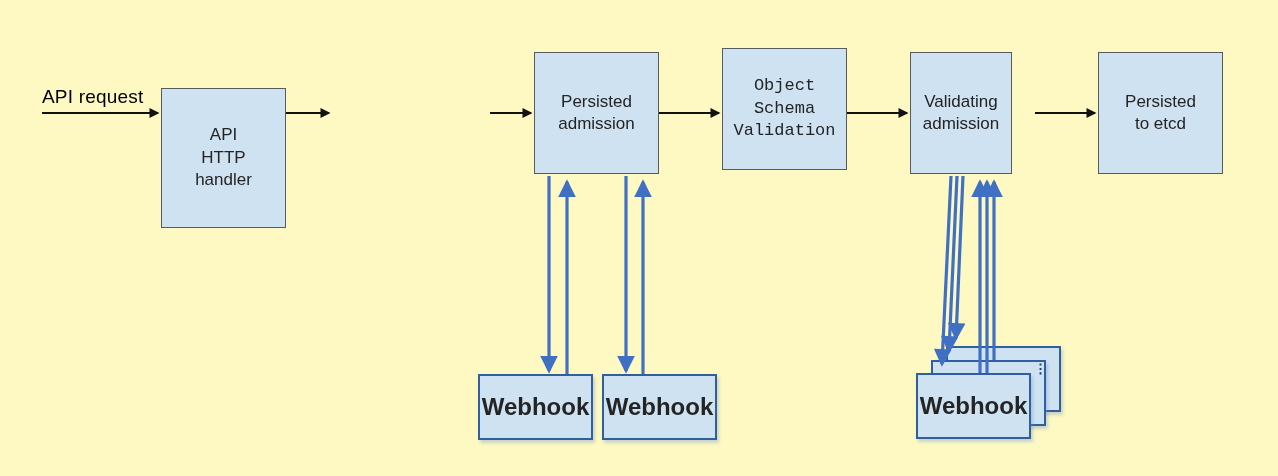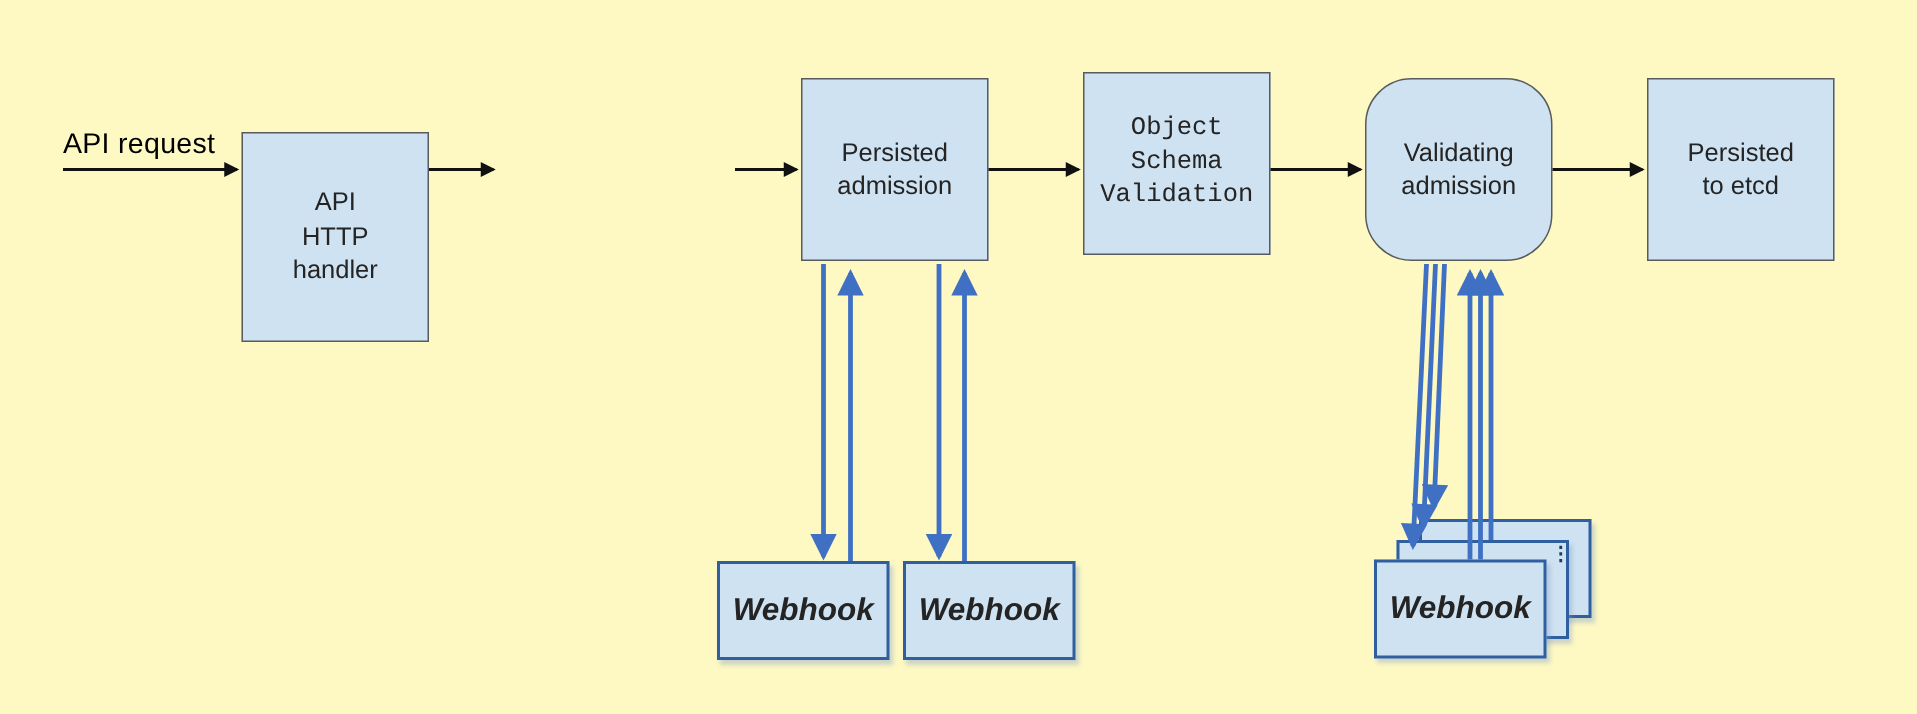--- a/index.html
+++ b/index.html
@@ -20,21 +20,21 @@
     color:var(--text,#242424);
   }
   .webhook{
     position:absolute;width:115px;height:66px;box-sizing:border-box;
     background:var(--box-fill,#cfe2f1);
     border:2px solid var(--webhook-border,#2f5f9e);
     display:flex;align-items:center;justify-content:center;
     box-shadow:2px 3px 3px rgba(120,150,200,.38);
   }
   .webhook .lbl{
-    font-size:21px;font-weight:600;color:var(--text,#242424);font-style:italic;
+    font-size:24px;font-weight:600;color:var(--text,#242424);
   }
   .stack-plain{ }
   #flow-label{
     position:absolute;left:42px;top:86px;
     font-size:19px;color:#000;letter-spacing:.2px;
   }
   #stack-dots{
     position:absolute;left:1034px;top:362px;z-index:4;
     font-size:13px;line-height:1;color:#1f3a68;font-weight:bold;
   }
@@ -60,21 +60,21 @@
   </div>
   <div class="node" style="left:534px;top:52px;width:125px;height:122px;">
     <span class="lbl">Persisted
 admission</span>
   </div>
   <div class="node" style="left:722px;top:48px;width:125px;height:122px;font-family:Liberation Mono, monospace;">
     <span class="lbl">Object
 Schema
 Validation</span>
   </div>
-  <div class="node" style="left:910px;top:52px;width:125px;height:122px;border-radius:31px;">
+  <div class="node" style="left:910px;top:52px;width:102px;height:122px;">
     <span class="lbl">Validating
 admission</span>
   </div>
   <div class="node" style="left:1098px;top:52px;width:125px;height:122px;">
     <span class="lbl">Persisted
 to etcd</span>
   </div>
 
   <div class="webhook" style="left:478px;top:374px;">
     <span class="lbl">Webhook</span>

